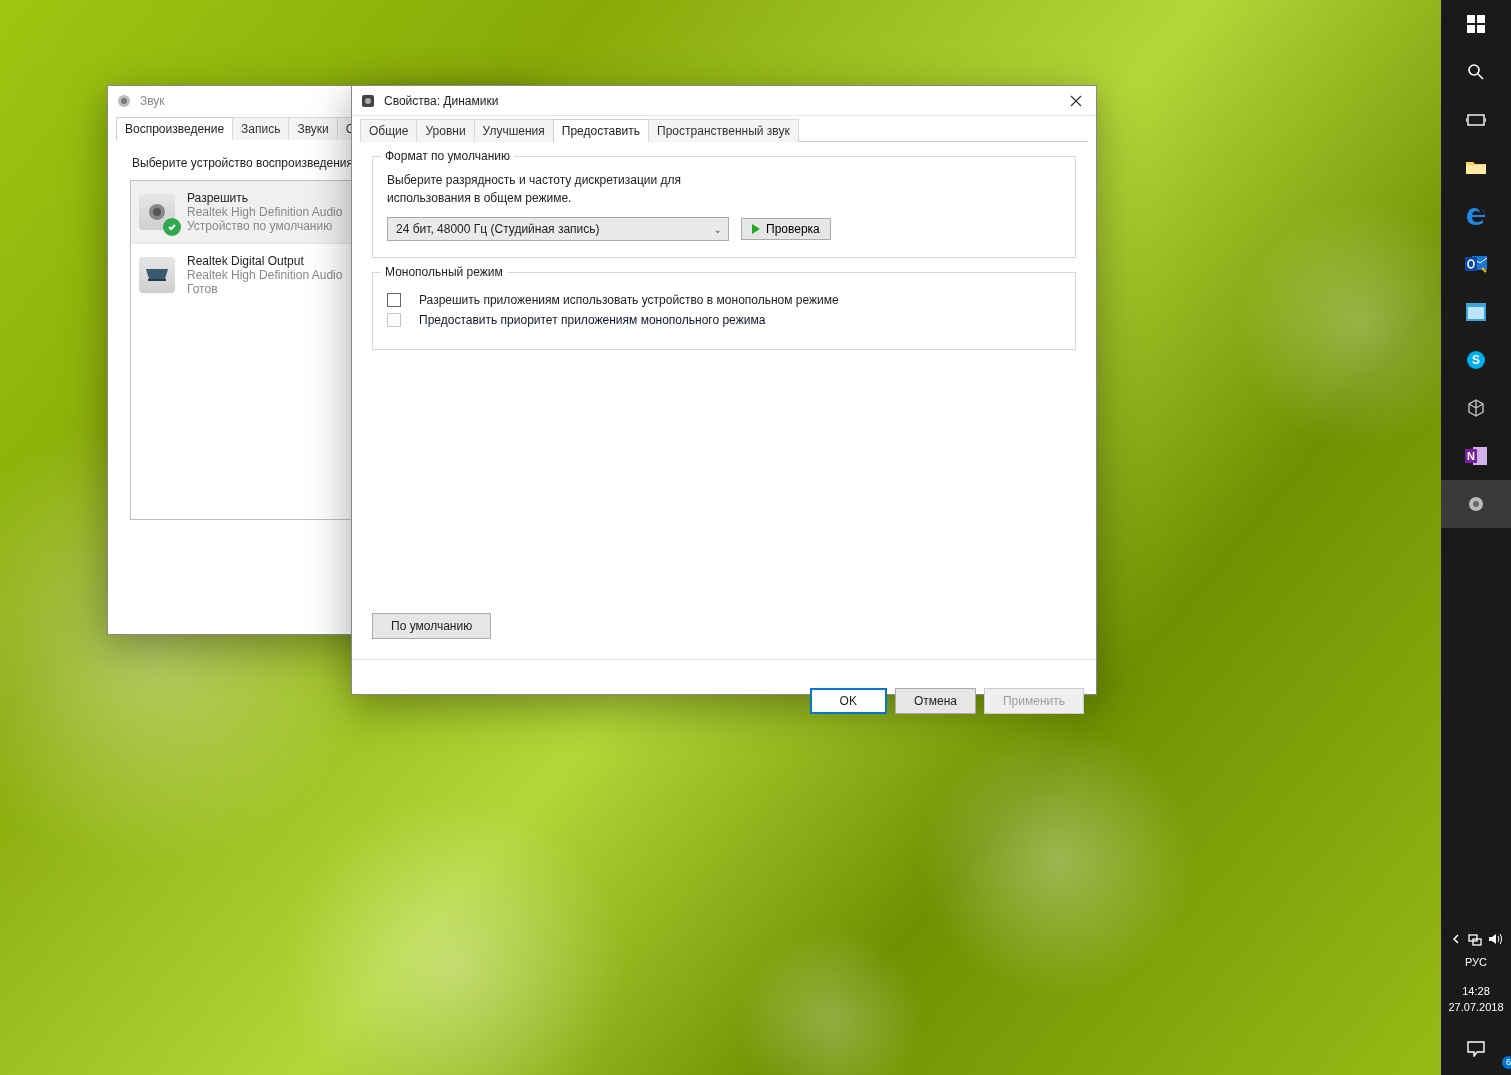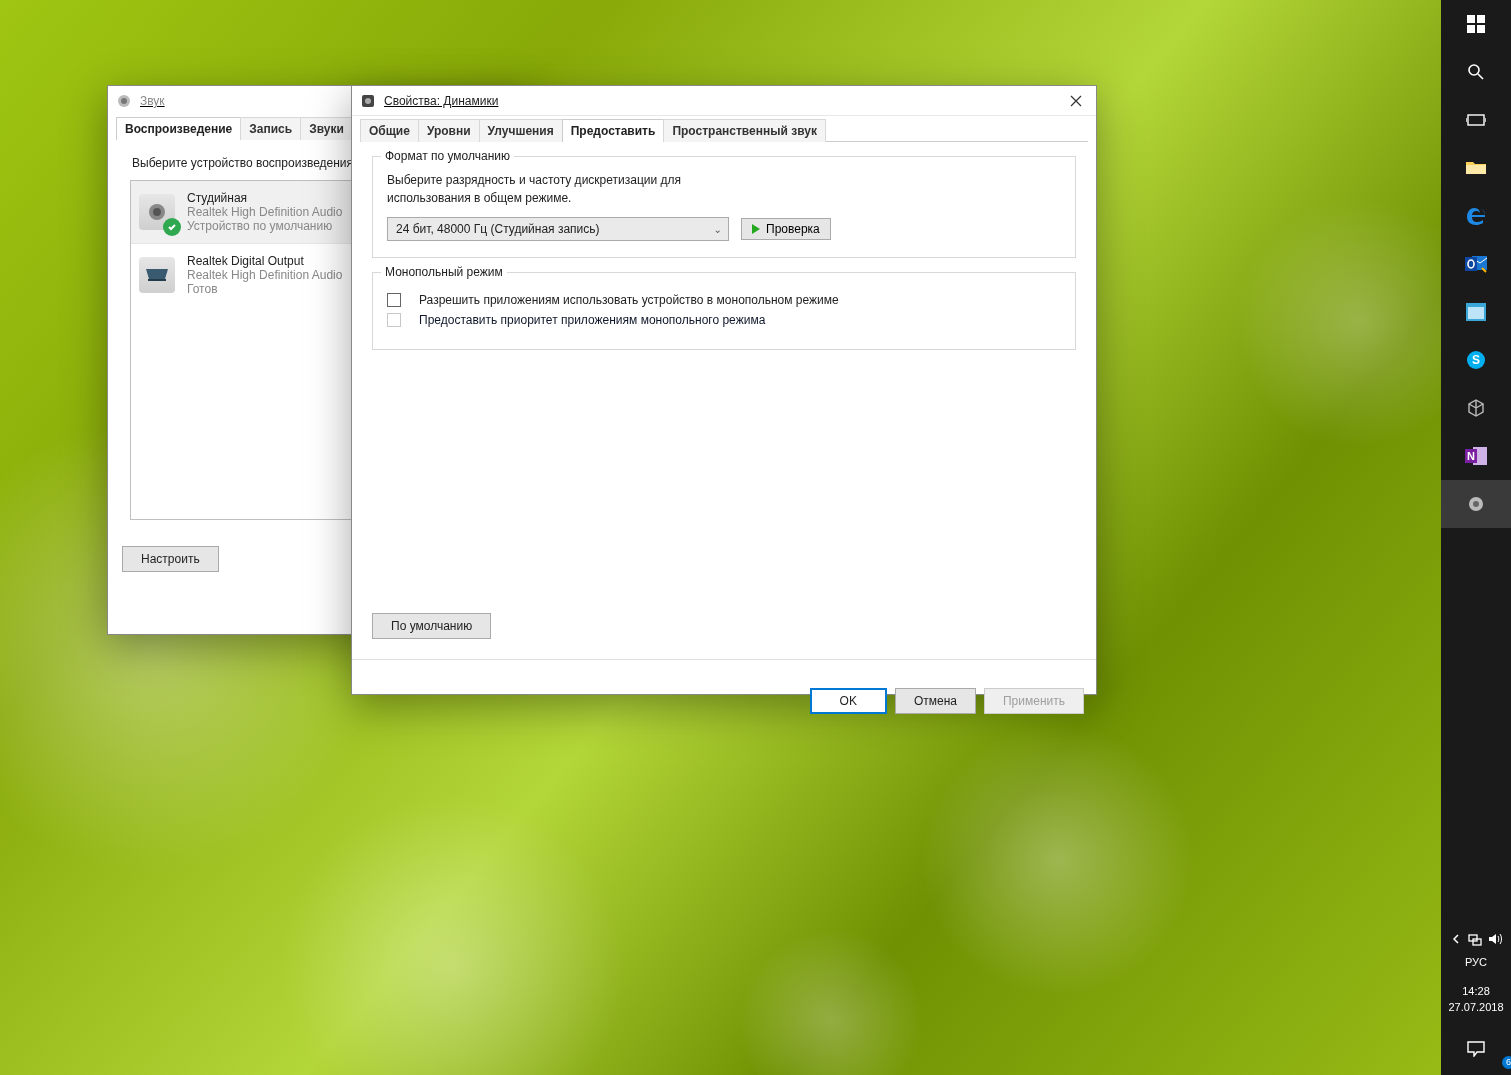--- a/index.html
+++ b/index.html
@@ -51,31 +51,30 @@
 
 .window {
   position: absolute; background: #fff;
   border: 1px solid #888;
   box-shadow: 0 12px 40px rgba(0,0,0,0.35);
 }
 .titlebar {
   height: 30px; display: flex; align-items: center;
   padding: 0 8px; background: #fff;
   border-bottom: 1px solid #e8e8e8;
-  text-decoration: underline;
 }
 .titlebar .ti { width: 16px; height: 16px; margin-right: 8px; }
 .titlebar .title { flex: 1; color: #222; font-size: 12px; }
 .titlebar .close { width: 40px; height: 30px; display: flex; align-items: center; justify-content: center; margin: 0 -8px 0 0; }
 
 
 .snd { left: 107px; top: 85px; width: 420px; height: 550px; }
 .snd .titlebar { border: none; background: #fff; }
 .snd .title { color: #888; }
-.tabs { display: flex; padding: 0 8px; font-weight: bold; }
+.tabs { display: flex; padding: 0 8px; }
 .tabs .tab {
   padding: 4px 8px; background: #fff; color: #222; font-size: 12px;
   border: 1px solid #ccc; border-bottom: none;
   margin-right: -1px; position: relative; top: 1px;
 }
 .tabs .tab.inactive { background: #f4f4f4; border-color: #d8d8d8; color: #333; }
 .snd .body { padding: 10px 14px 14px; border-top: 1px solid #ccc; margin: 0 8px; }
 .snd .hint { font-size: 12px; color: #222; margin: 6px 2px 10px; }
 .dev-list { border: 1px solid #bfbfbf; background: #fff; height: 340px; overflow: hidden; }
 .dev-item { display: flex; align-items: center; gap: 12px; padding: 10px 8px; }
@@ -175,42 +174,39 @@
               <circle cx="11" cy="11" r="8" fill="#888"></circle>
               <circle cx="11" cy="11" r="4" fill="#555"></circle>
             </svg>
           <span class="check">
             <svg width="10" height="10" viewBox="0 0 10 10">
                 <path d="M2 5l2 2 4-4" stroke="#fff" stroke-width="2" fill="none"></path>
               </svg>
           </span>
         </div>
         <div class="dev-txt">
-          <div class="l1">Студийная</div>
+          <div class="l1">Разрешить</div>
           <div class="l2">Realtek High Definition Audio</div>
           <div class="l3">Устройство по умолчанию</div>
         </div>
       </div>
       <div class="dev-item">
         <div class="dev-icon">
           <svg width="26" height="16" viewBox="0 0 26 16">
               <path d="M2 2h22l-3 10H5z" fill="#3a5a70"></path>
               <path d="M4 12h18v2H4z" fill="#243b4a"></path>
             </svg>
         </div>
         <div class="dev-txt">
           <div class="l1">Realtek Digital Output</div>
           <div class="l2">Realtek High Definition Audio</div>
           <div class="l3">Готов</div>
         </div>
       </div>
     </div>
-  </div>
-  <div class="footer">
-    <button class="btn">Настроить</button>
   </div>
 </div>
 
 <div class="window props">
   <div class="titlebar">
     <span class="ti">
       <svg width="16" height="16" viewBox="0 0 16 16">
           <rect x="2" y="2" width="12" height="12" rx="2" fill="#444"></rect>
           <circle cx="8" cy="8" r="3" fill="#aaa"></circle>
         </svg>

